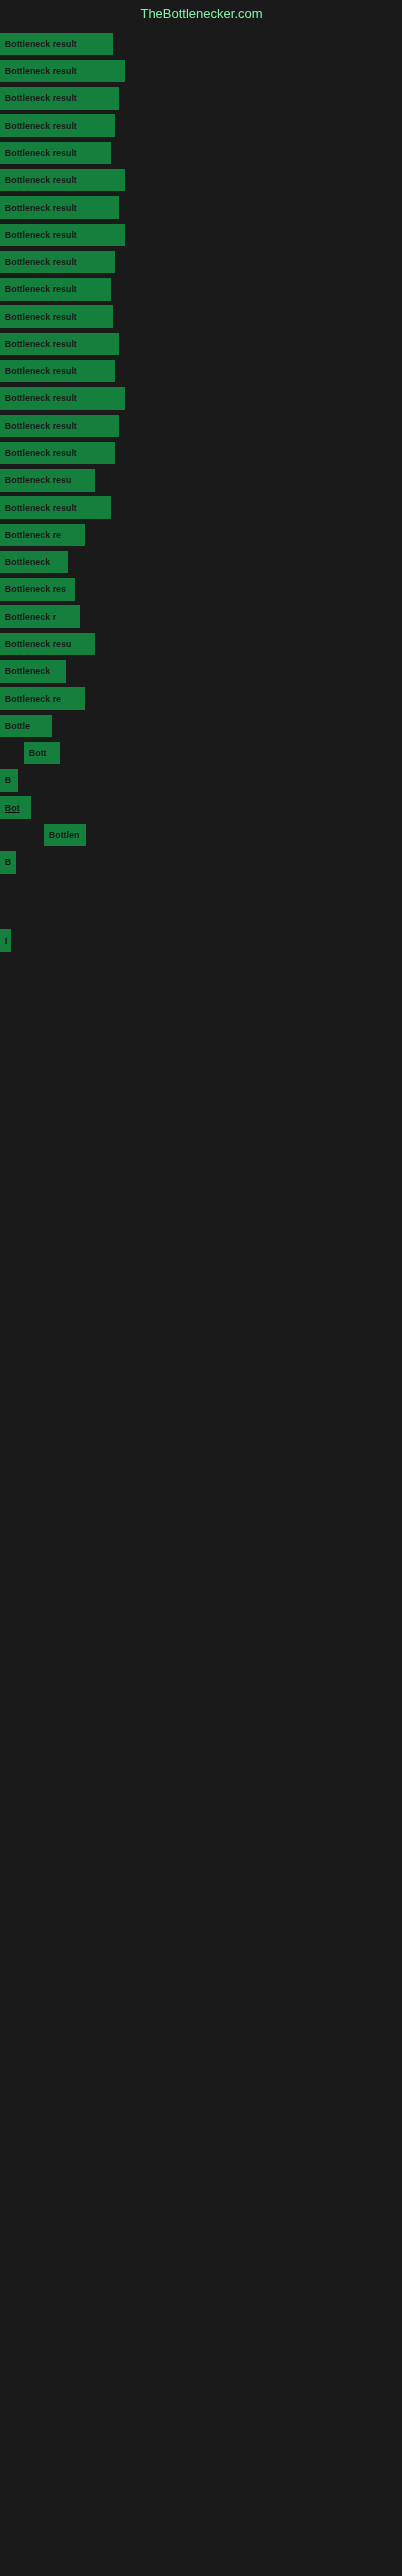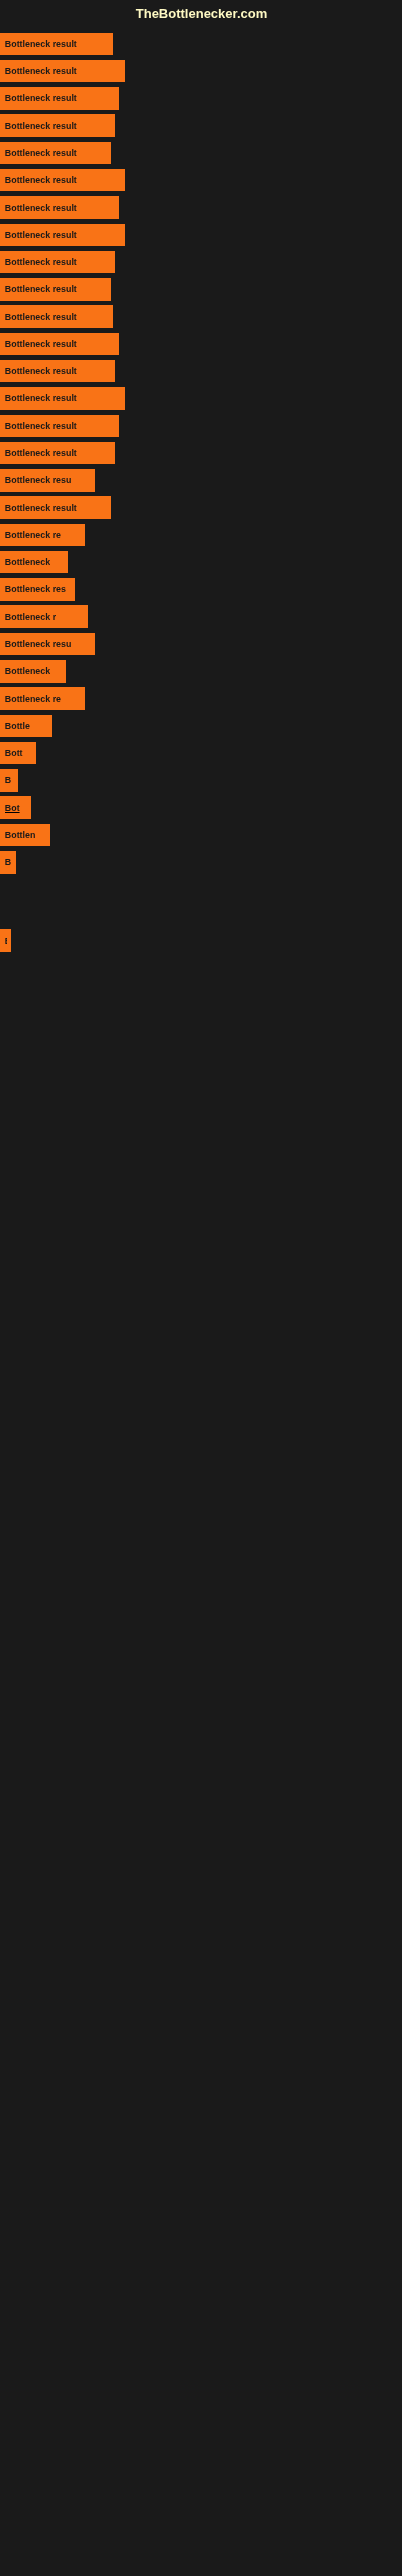--- a/index.html
+++ b/index.html
@@ -9,36 +9,35 @@
     }
     body {
       width: 403px;
       min-height: 2576px;
       background-color: #1a1a1a;
       font-family: Arial, sans-serif;
       position: relative;
     }
     .site-title {
       text-align: center;
-      color: #fef9c3;
+      color: #86efac;
       font-size: 13px;
       padding: 6.4px 0 3.2px 0;
-      font-weight: bold;
     }
     .bars-container {
       padding: 6.4px 0;
     }
     .bar-row {
       display: flex;
       align-items: center;
       margin-bottom: 1.6px;
       padding: 1.6px 0;
     }
     .bar {
-      background-color: #f97316;
+      background-color: #15803d;
       height: 22.5px;
       display: flex;
       align-items: center;
       padding: 0 4.8px;
       min-width: 8px;
       position: relative;
     }
     .bar-label {
       color: #1a1a1a;
       font-size: 8.9px;
@@ -152,21 +151,21 @@
       <div class="bar" style="width: 68px;">
         <span class="bar-label">Bottleneck</span>
       </div>
     </div>
     <div class="bar-row">
       <div class="bar" style="width: 75px;">
         <span class="bar-label">Bottleneck res</span>
       </div>
     </div>
     <div class="bar-row">
-      <div class="bar" style="width: 88px;">
+      <div class="bar" style="width: 80px;">
         <span class="bar-label">Bottleneck r</span>
       </div>
     </div>
     <div class="bar-row">
       <div class="bar" style="width: 95px;">
         <span class="bar-label">Bottleneck resu</span>
       </div>
     </div>
     <div class="bar-row">
       <div class="bar" style="width: 66px;">
@@ -177,36 +176,36 @@
       <div class="bar" style="width: 85px;">
         <span class="bar-label">Bottleneck re</span>
       </div>
     </div>
     <div class="bar-row">
       <div class="bar" style="width: 52px;">
         <span class="bar-label">Bottle</span>
       </div>
     </div>
     <div class="bar-row">
-      <div class="bar" style="width: 36px;">
+      <div class="bar" style="width: 36px; margin-left: 24px;">
         <span class="bar-label">Bott</span>
       </div>
     </div>
     <div class="bar-row">
       <div class="bar" style="width: 17.7px;">
         <span class="bar-label">B</span>
       </div>
     </div>
     <div class="bar-row">
       <div class="bar" style="width: 31px; text-decoration: underline;">
         <span class="bar-label">Bot</span>
       </div>
     </div>
     <div class="bar-row">
-      <div class="bar" style="width: 50px;">
+      <div class="bar" style="width: 42px; margin-left: 44px;">
         <span class="bar-label">Bottlen</span>
       </div>
     </div>
     <div class="bar-row">
       <div class="bar" style="width: 16px;">
         <span class="bar-label">B</span>
       </div>
     </div>
     <div class="bar-row" style="height: 24px;"></div>
     <div class="bar-row" style="height: 24px;"></div>

